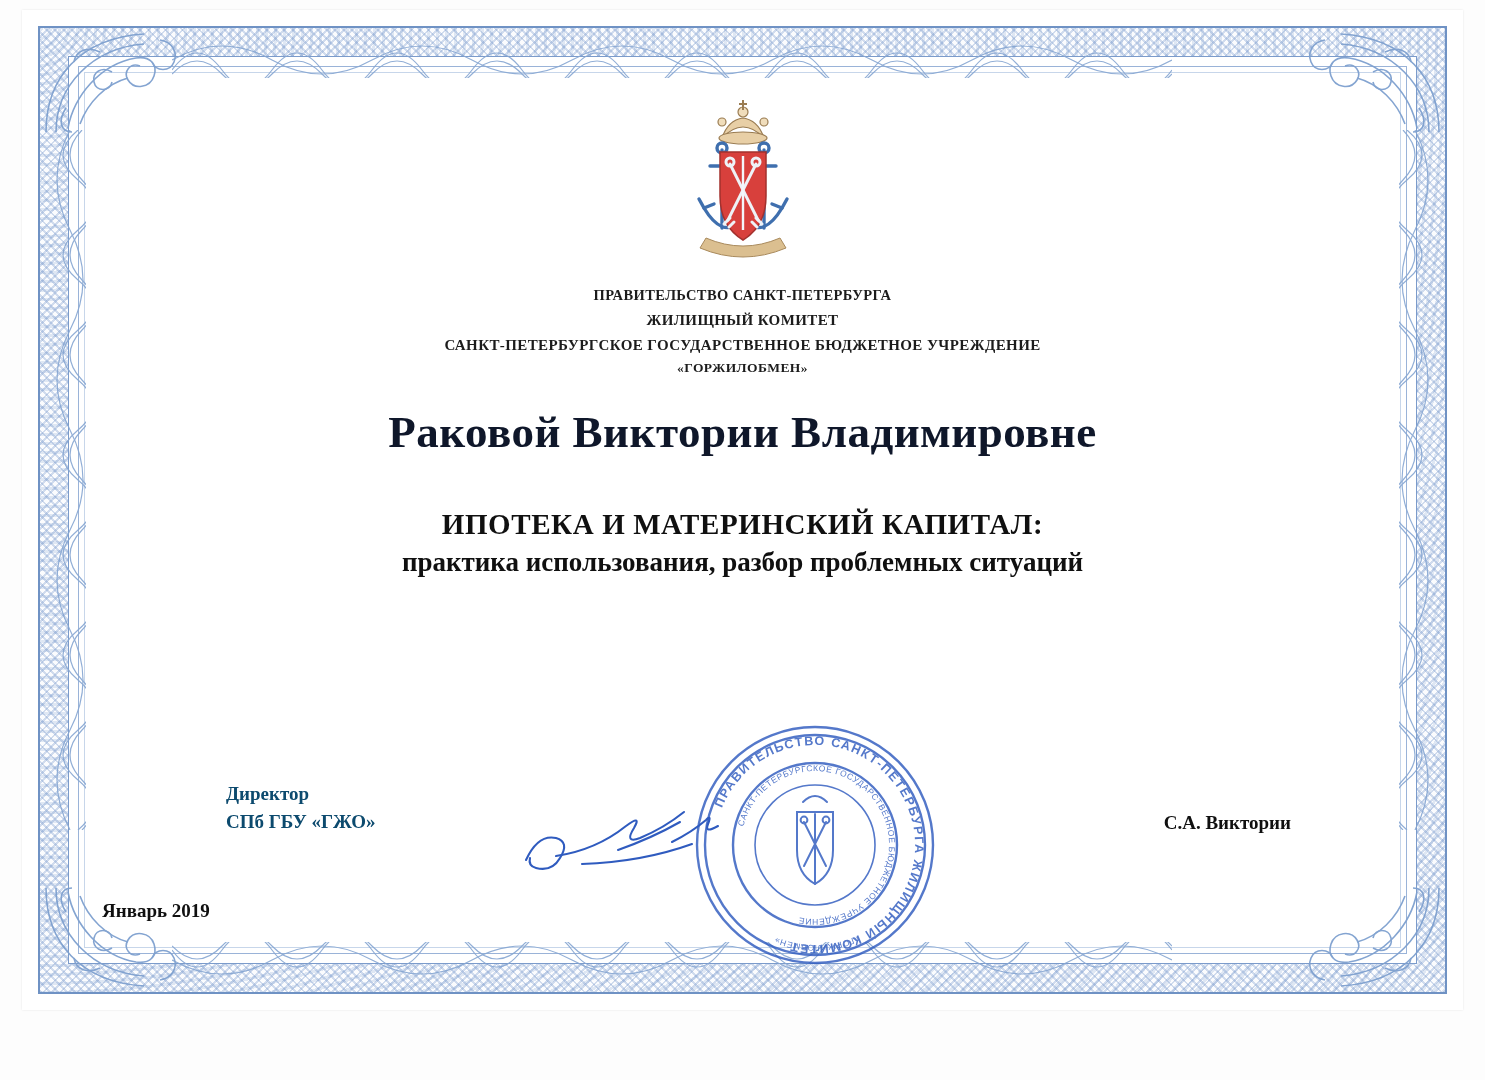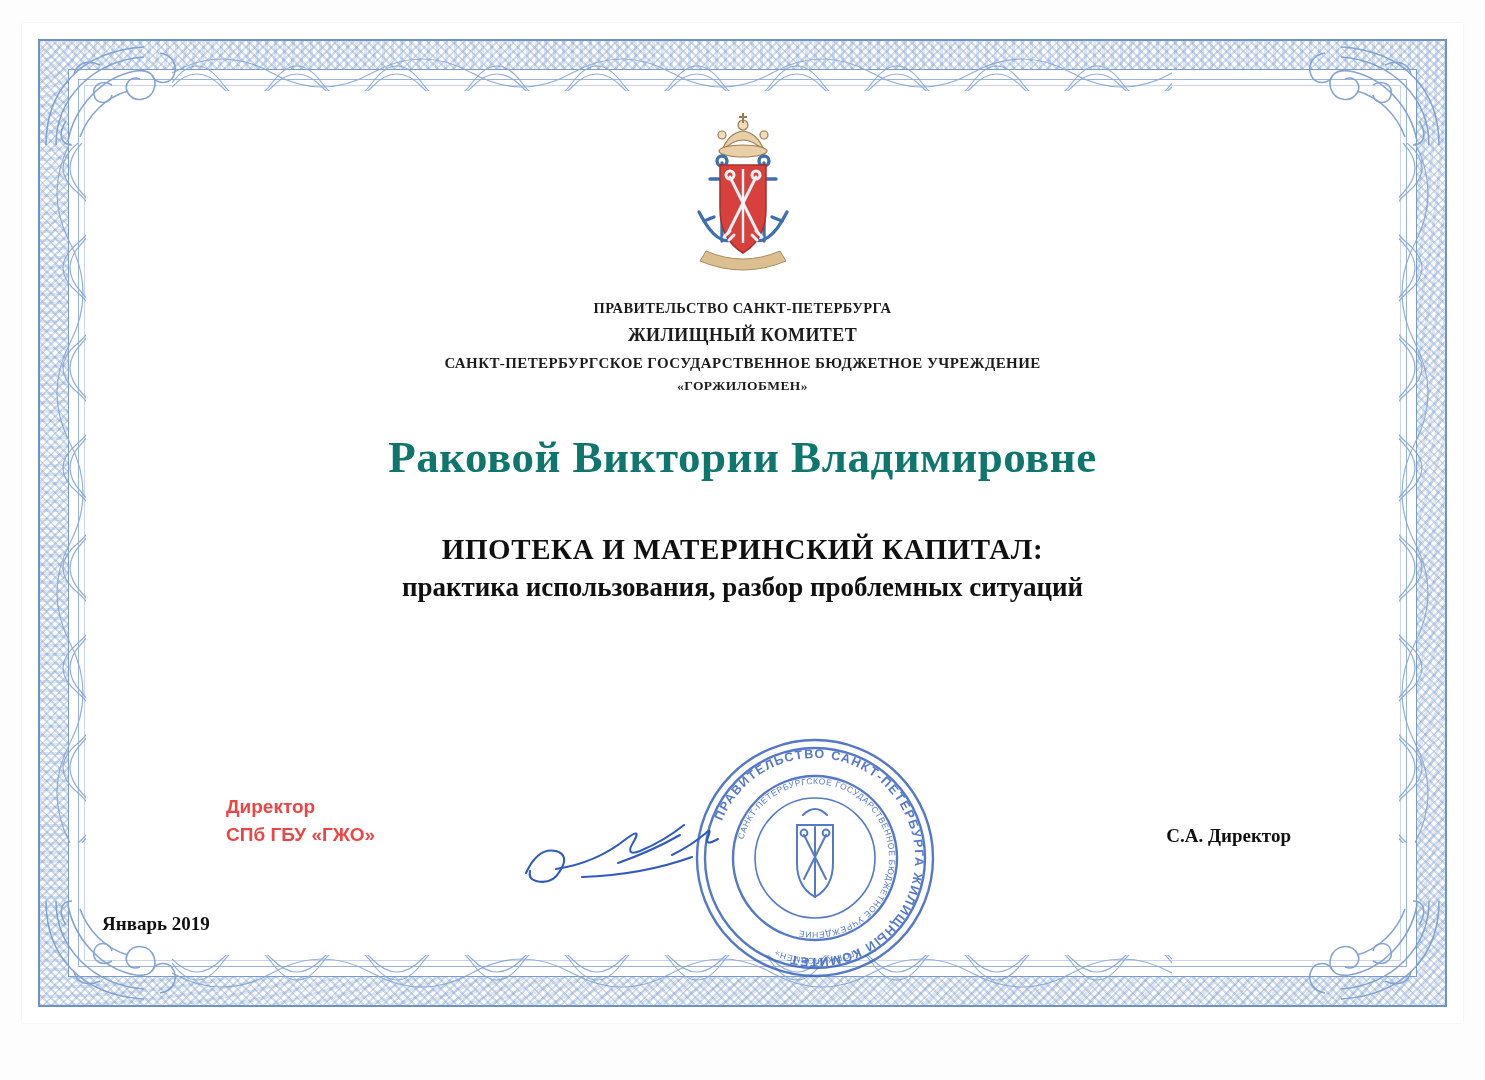--- a/index.html
+++ b/index.html
@@ -17,21 +17,21 @@
   
   .page {
     position: relative;
     width: 1485px;
     height: 1080px;
     background: #fdfdfd;
   }
   .cert {
     position: absolute;
     left: 22px;
-    top: 23px;
+    top: 10px;
     width: 1441px;
     height: 1000px;
     background: #ffffff;
     box-shadow: 0 0 2px rgba(0,0,0,.10);
   }
 
   
   .border-outer {
     position: absolute;
     inset: 16px;
@@ -106,43 +106,43 @@
     margin-top: 14px;
     color: #1c1c1c;
   }
   .org-line {
     font-family: "Liberation Serif", serif;
     font-weight: bold;
     letter-spacing: .4px;
     line-height: 1.65;
   }
   .org-line.l1 { font-size: 14.5px; }
-  .org-line.l2 { font-size: 18px; }
+  .org-line.l2 { font-size: 15px; }
   .org-line.l3 { font-size: 15px; }
   .org-line.l4 { font-size: 13.5px; }
 
   .title {
     margin-top: 16px;
     font-family: "Liberation Serif", serif;
     font-weight: bold;
     font-size: 64px;
     letter-spacing: 3px;
     color: #2b3f7a;
     text-shadow:
       1px 1px 0 #c9d6ea,
       2px 2px 0 #9fb4d6,
       3px 3px 3px rgba(40,60,110,.30);
   }
 
   .recipient {
-    margin-top: 33px;
+    margin-top: 26px;
     font-family: "Liberation Serif", serif;
     font-weight: bold;
     font-size: 45px;
-    color: #0f766e;
+    color: #0f172a;
     letter-spacing: .5px;
   }
 
   .subtitle {
     margin-top: 10px;
     font-family: "Liberation Serif", serif;
     font-size: 21px;
     color: #1b1b1b;
   }
 
@@ -169,25 +169,25 @@
     position: absolute;
     left: 6px;
     right: 6px;
     top: 700px;
     display: flex;
     align-items: flex-start;
     justify-content: space-between;
   }
   .sign-left {
     text-align: left;
-    font-family: Liberation Sans, sans-serif;
+    font-family: Liberation Serif, serif;
     font-weight: bold;
     font-size: 19px;
     line-height: 1.45;
-    color: #ef4444;
+    color: #0c4a6e;
     padding-left: 118px;
   }
   .sign-right {
     font-family: "Liberation Serif", serif;
     font-weight: bold;
     font-size: 19px;
     color: #101010;
     padding-right: 86px;
     margin-top: 32px;
   }
@@ -375,21 +375,21 @@
       <div class="seminar">
         <div class="seminar-line1">ИПОТЕКА И МАТЕРИНСКИЙ КАПИТАЛ:</div>
         <div class="seminar-line2">практика использования, разбор проблемных ситуаций</div>
       </div>
 
       <div class="sign-row">
         <div class="sign-left">
           <div>Директор</div>
           <div>СПб ГБУ «ГЖО»</div>
         </div>
-        <div class="sign-right">С.А. Директор</div>
+        <div class="sign-right">С.А. Виктории</div>
       </div>
 
       
       <svg class="signature" viewBox="0 0 300 90">
         <g fill="none" stroke="#2f5bbf" stroke-width="2.1" stroke-linecap="round">
           <path d="M4 62 q12 -26 30 -22 q14 4 4 20 q-8 14 -24 10 q-8 -2 -6 -10"></path>
           <path d="M34 58 q40 -6 70 -30 q16 -12 8 2 q-10 16 6 10 q24 -10 44 -26"></path>
           <path d="M96 52 q34 -12 62 -28"></path>
           <path d="M150 44 q20 -10 34 -22 q6 -6 2 4 q-4 10 10 2"></path>
           <path d="M60 66 q60 -2 110 -20"></path>

